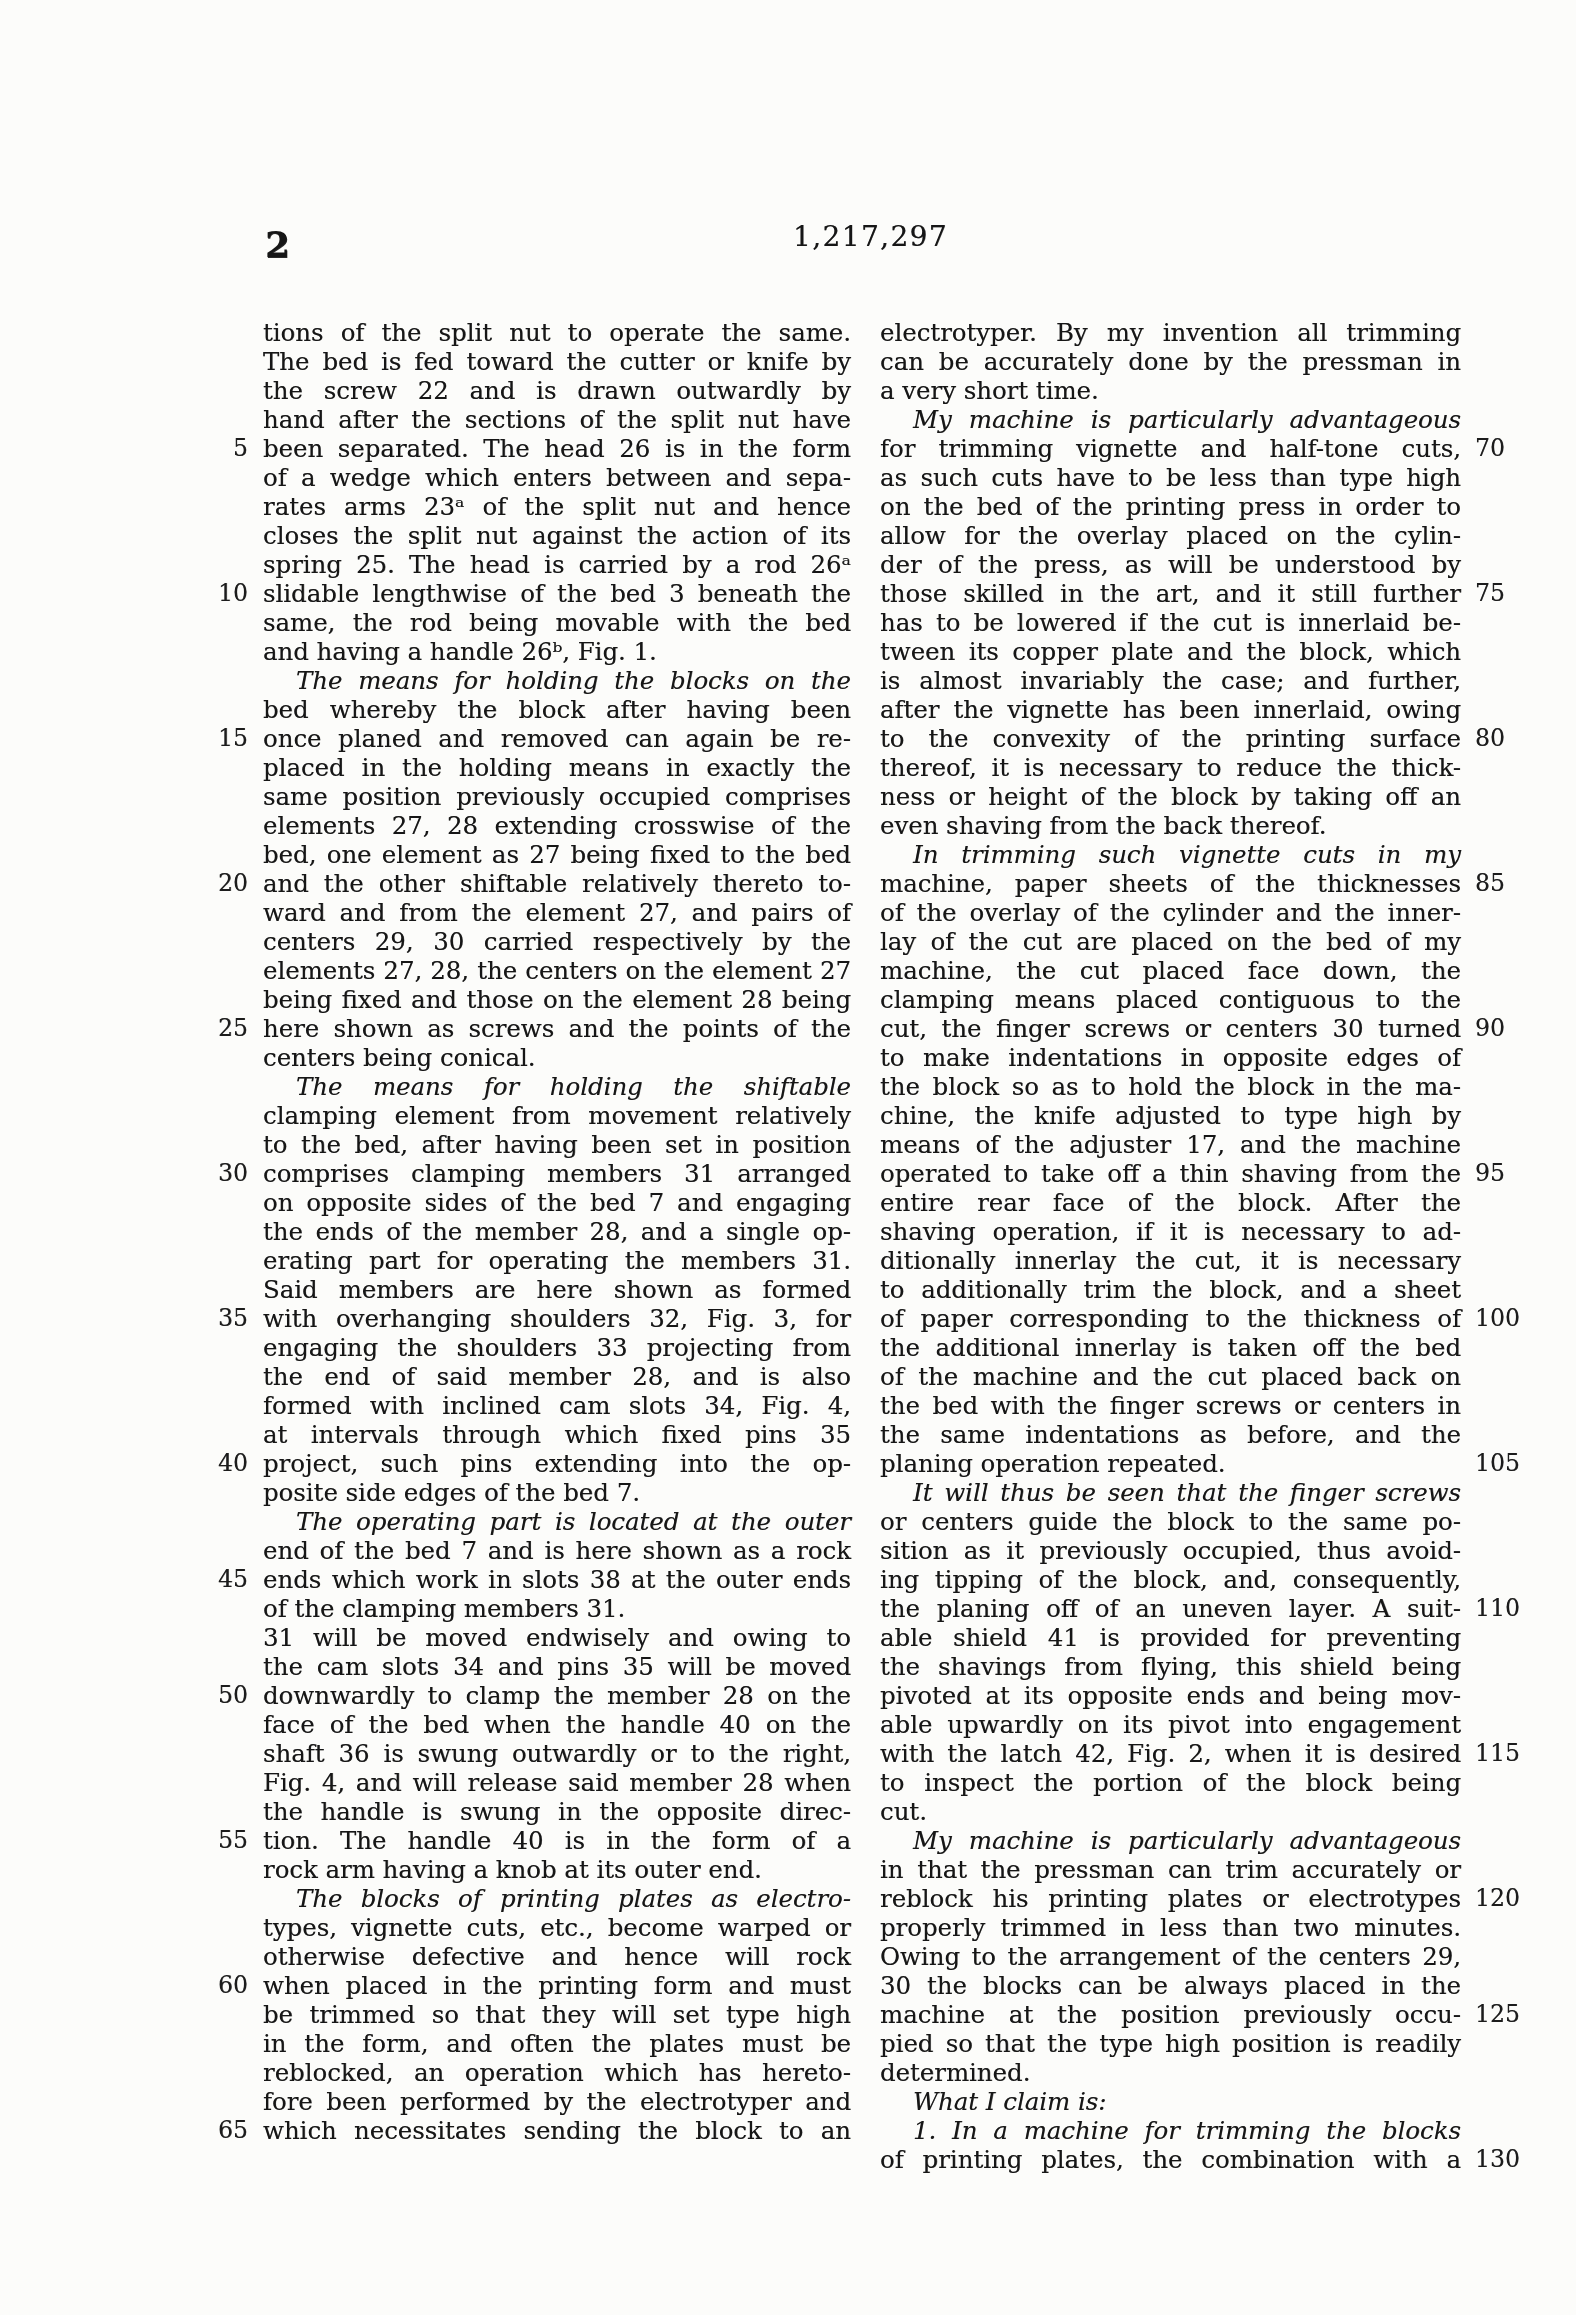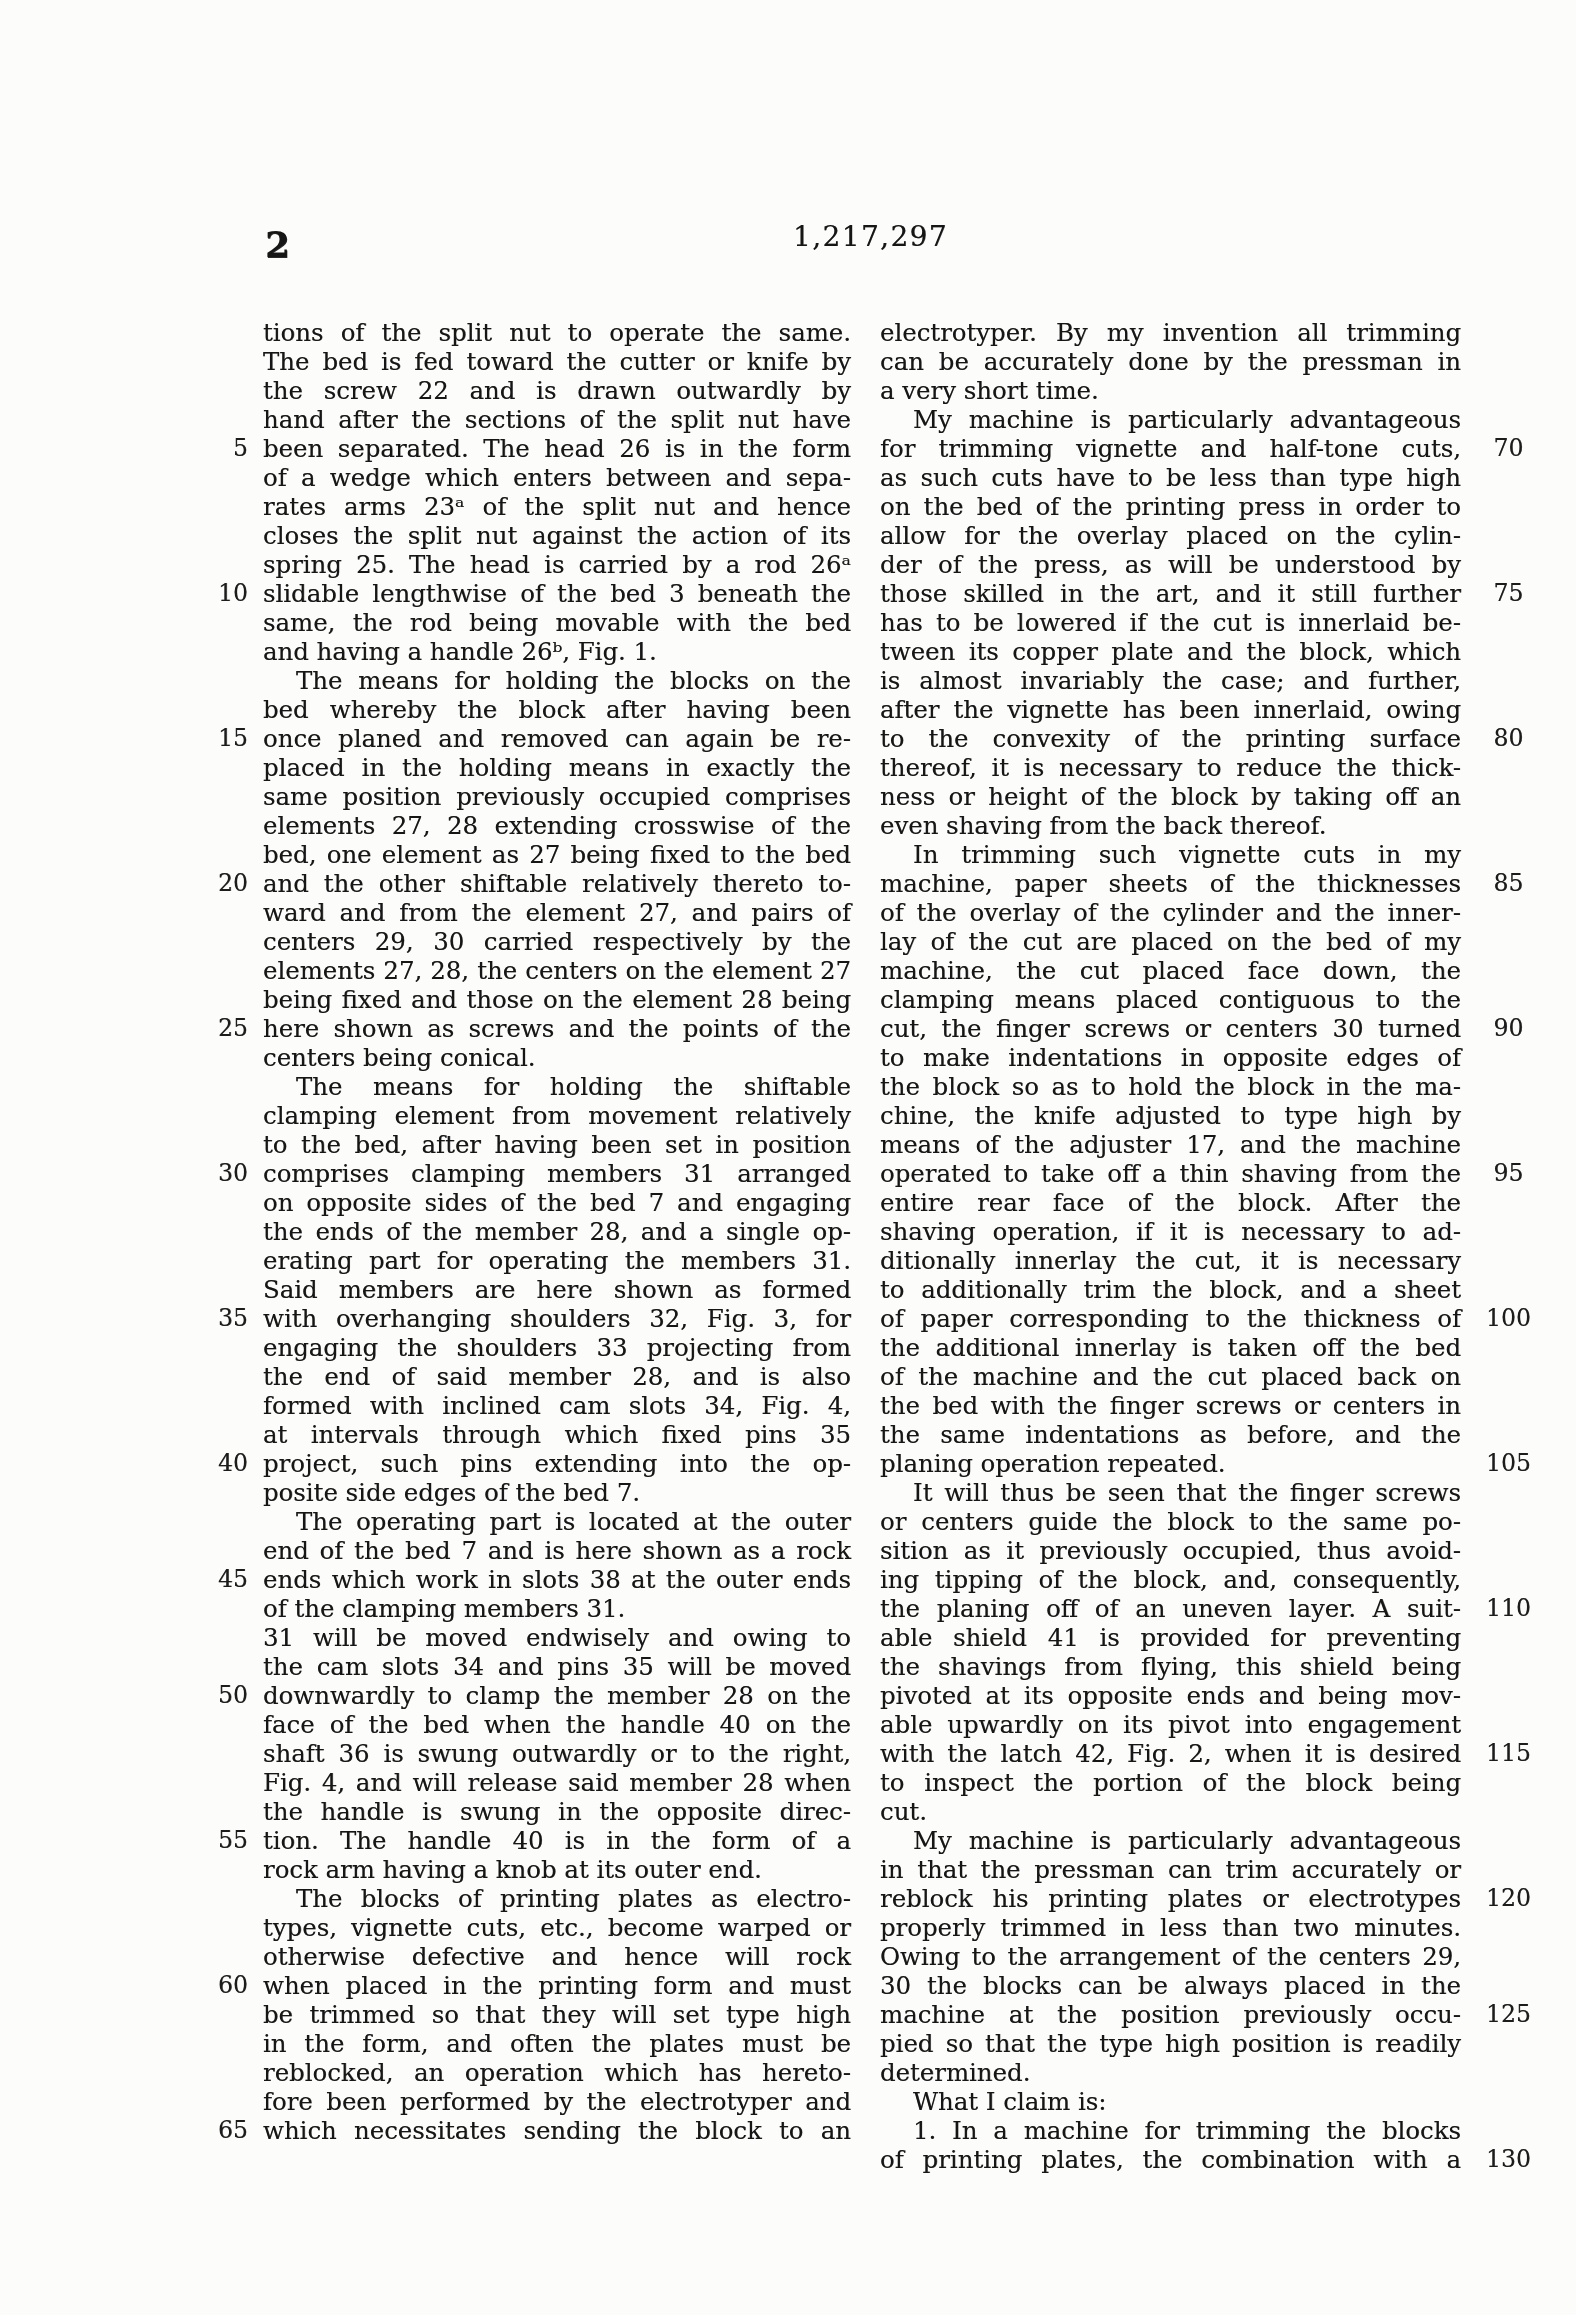--- a/index.html
+++ b/index.html
@@ -43,32 +43,32 @@
   .col-right { left: 880px; width: 581px; }
   .tline {
     position: relative;
     height: 29px;
     line-height: 29px;
     text-align: justify;
     text-align-last: justify;
     white-space: normal;
   }
   .tline.noj { text-align: left; text-align-last: left; }
-  .tline.ind { text-indent: 33px; }
+  .tline.ind { text-indent: 33px; font-style: italic; }
   .lnum {
     position: absolute;
     top: 0;
     font-size: 23.5px;
     line-height: 29px;
     color: #1c1c1c;
     text-indent: 0;
     text-align-last: auto;
   }
   .lnum-left  { left: -71px; width: 56px; text-align: right; }
-  .lnum-right { right: -81px; width: 67px; text-align: center; }
+  .lnum-right { right: -81px; width: 67px; text-align: left; }
 </style>
 </head>
 <body>
 
 <div class="page">
   <div class="page-number">2</div>
   <div class="patent-number">1,217,297</div>
   <div class="column col-left" id="col-left">
       <div class="tline"><span>tions of the split nut to operate the same.</span></div>
       <div class="tline"><span>The bed is fed toward the cutter or knife by</span></div>

